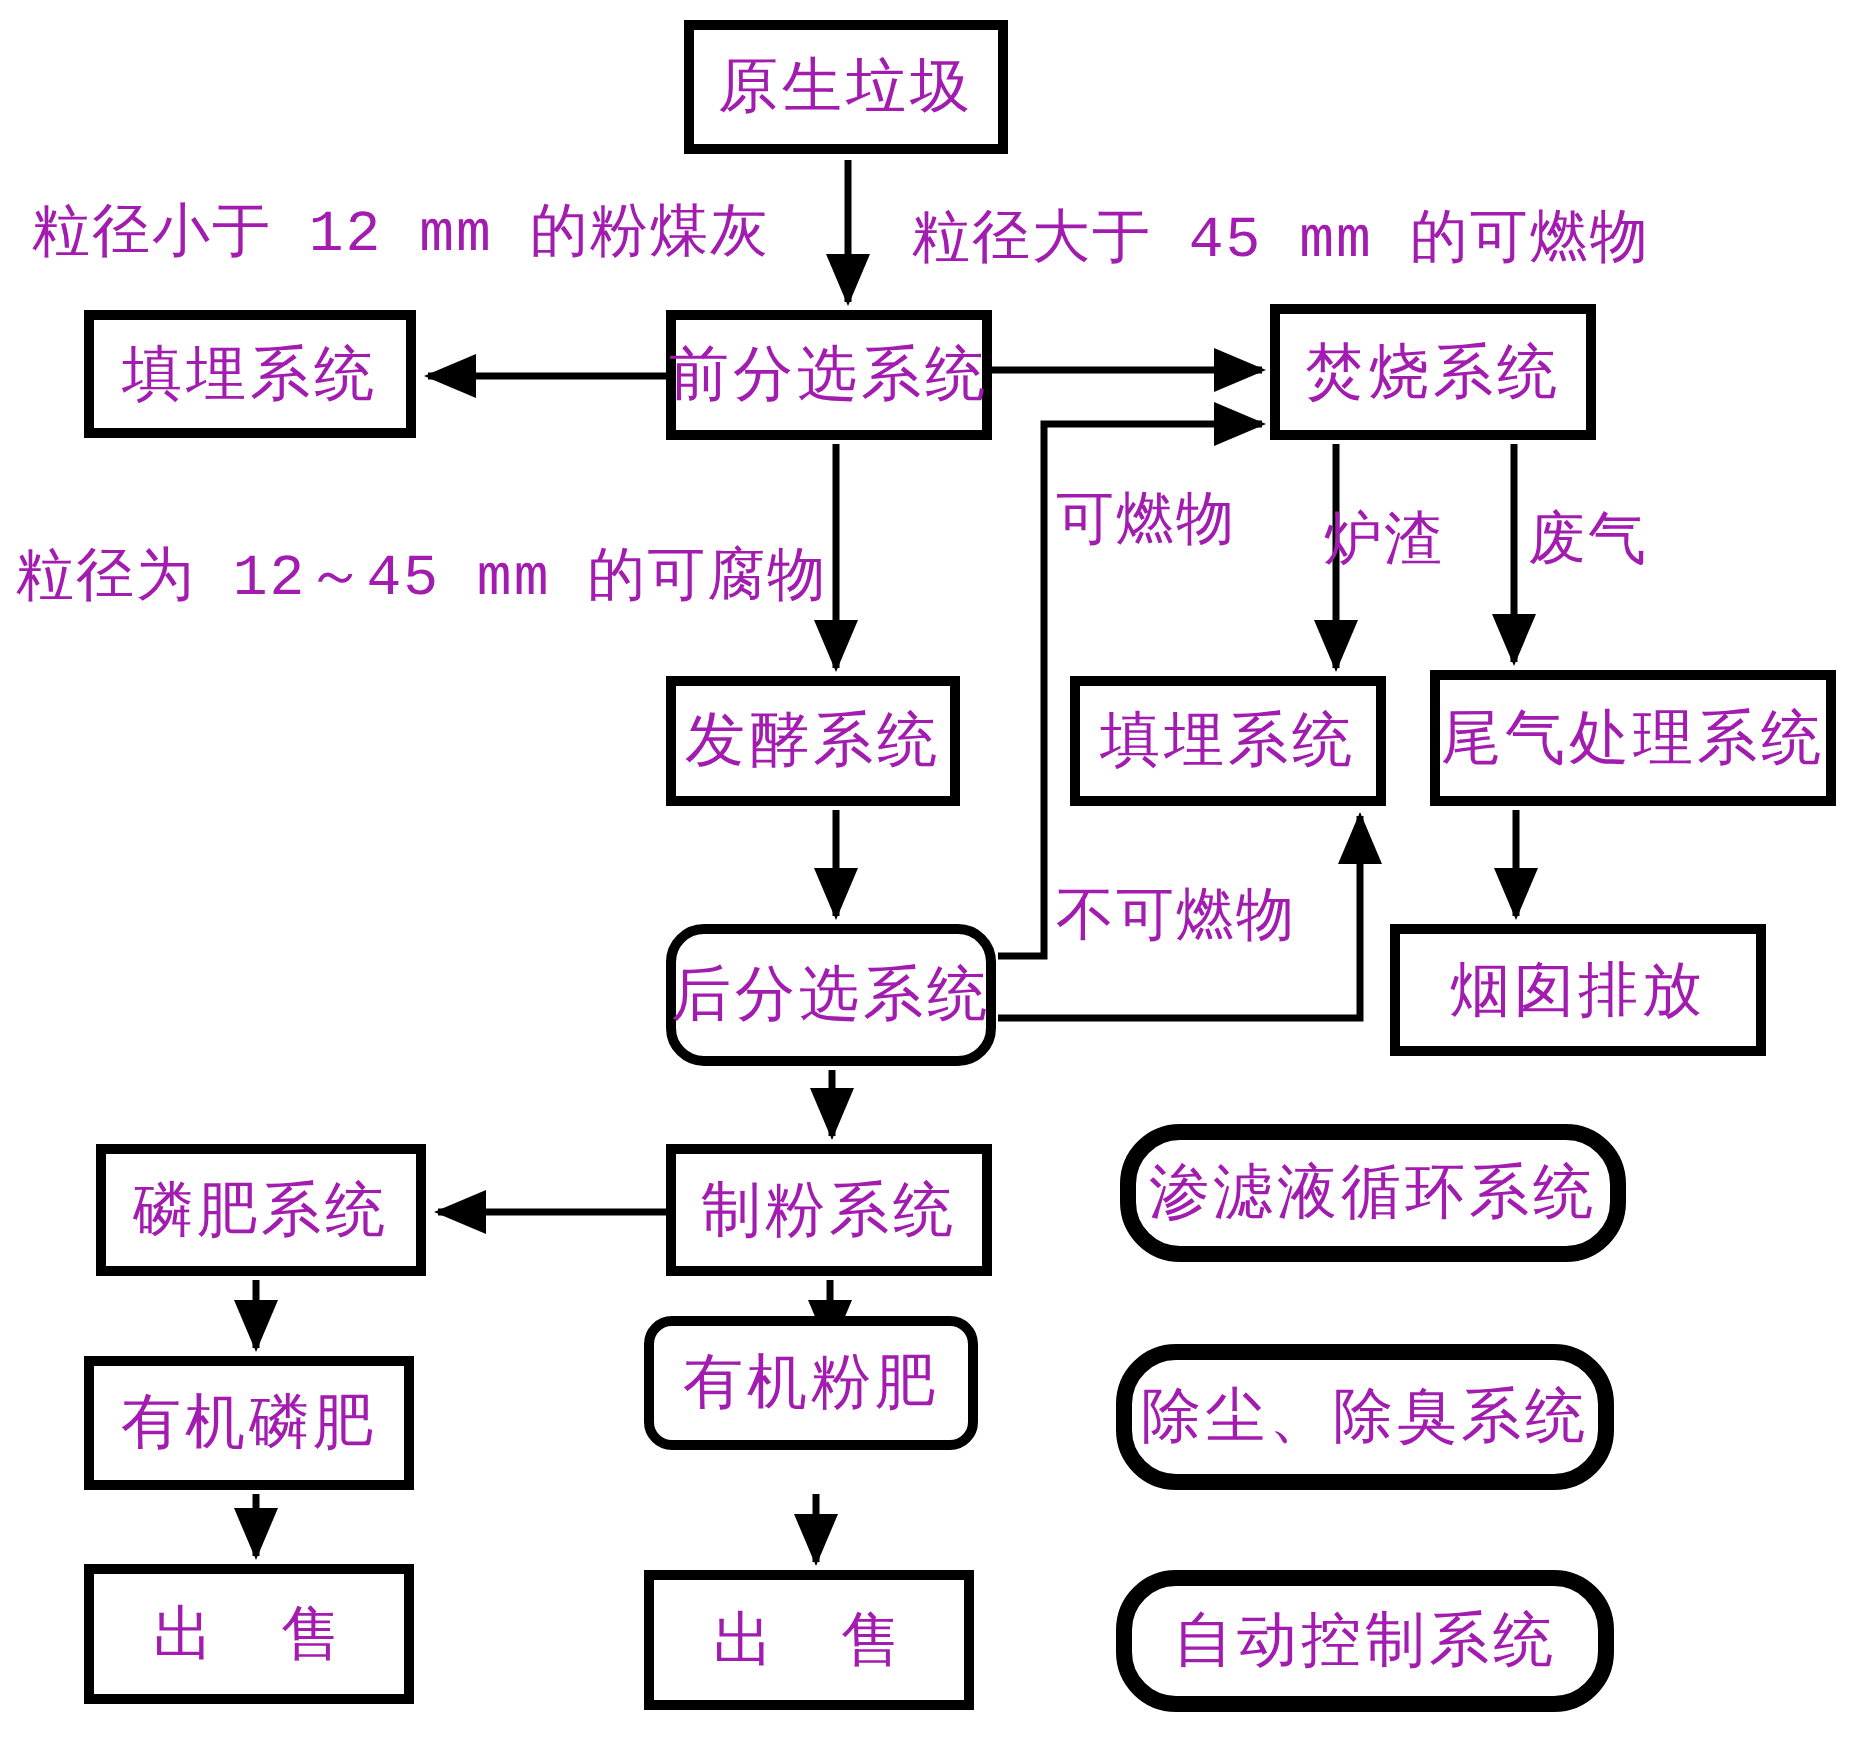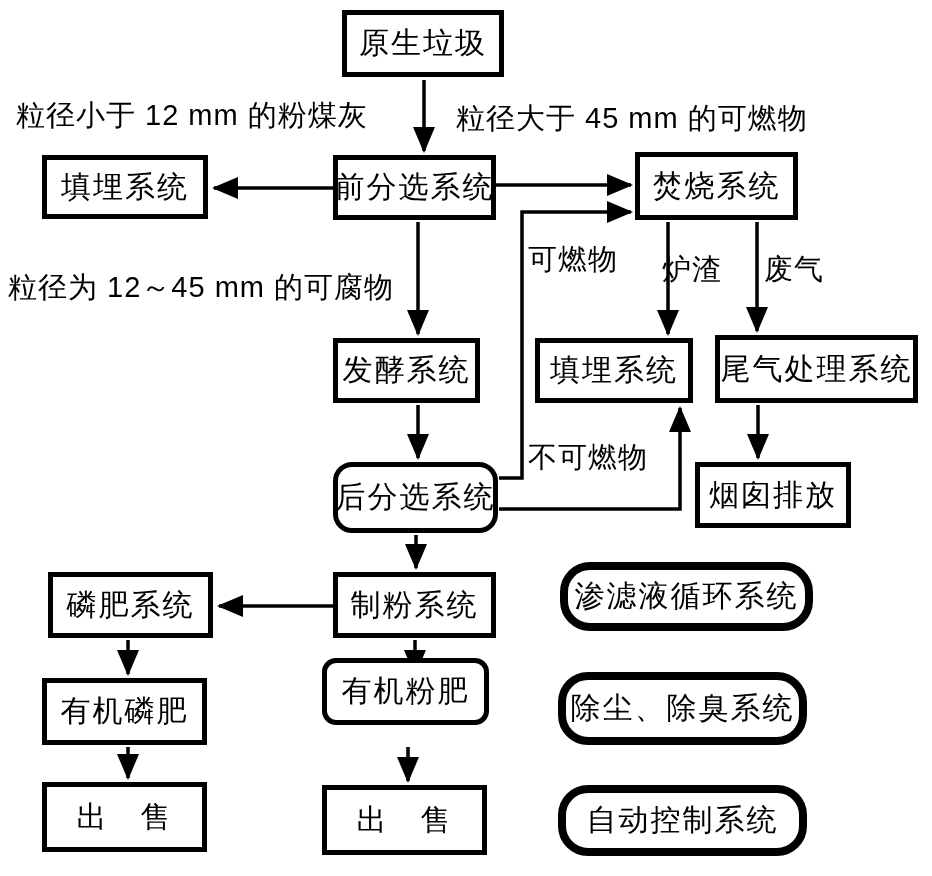--- a/index.html
+++ b/index.html
@@ -1,21 +1,21 @@
 <!DOCTYPE html>
 <html><head>
 <meta charset="utf-8">
 <style>
   html,body{margin:0;padding:0;background:#ffffff;}
   .stage{
     position:relative;
     width:932px;height:876px;
     background:#ffffff;
-    font-family:Liberation Sans, sans-serif;
-    color:#000000;
+    font-family:Liberation Mono, monospace;
+    color:#a21caf;
     overflow:hidden;
   }
   .wires{position:absolute;left:0;top:0;width:932px;height:876px;pointer-events:none;}
   .node{
     position:absolute;
     display:flex;align-items:center;justify-content:center;
     border:5px solid #000;
     background:#fff;
     font-size:30px;
     letter-spacing:2px;
@@ -32,21 +32,21 @@
   }
   
   .n-raw{left:342px;top:10px;width:162px;height:67px;}
   .n-landfill1{left:42px;top:155px;width:166px;height:64px;}
   .n-presort{left:333px;top:155px;width:163px;height:65px;}
   .n-incin{left:635px;top:152px;width:163px;height:68px;}
   .n-ferment{left:333px;top:338px;width:147px;height:65px;}
   .n-landfill2{left:535px;top:338px;width:158px;height:65px;}
   .n-tailgas{left:715px;top:335px;width:203px;height:68px;}
   .n-postsort{left:333px;top:462px;width:165px;height:71px;border-radius:19px;}
-  .n-chimney{left:695px;top:462px;width:156px;height:66px;}
+  .n-chimney{left:695px;top:462px;width:188px;height:66px;}
   .n-phos{left:48px;top:572px;width:165px;height:66px;}
   .n-mill{left:333px;top:572px;width:163px;height:66px;}
   .n-leachate{left:560px;top:562px;width:253px;height:69px;}
   .n-orgphos{left:42px;top:678px;width:165px;height:67px;}
   .n-orgpow{left:322px;top:658px;width:167px;height:67px;border-radius:14px;}
   .n-dedust{left:558px;top:672px;width:249px;height:73px;}
   .n-sale1{left:42px;top:782px;width:165px;height:70px;}
   .n-sale2{left:322px;top:785px;width:165px;height:70px;}
   .n-autoctl{left:558px;top:785px;width:249px;height:71px;}
   

